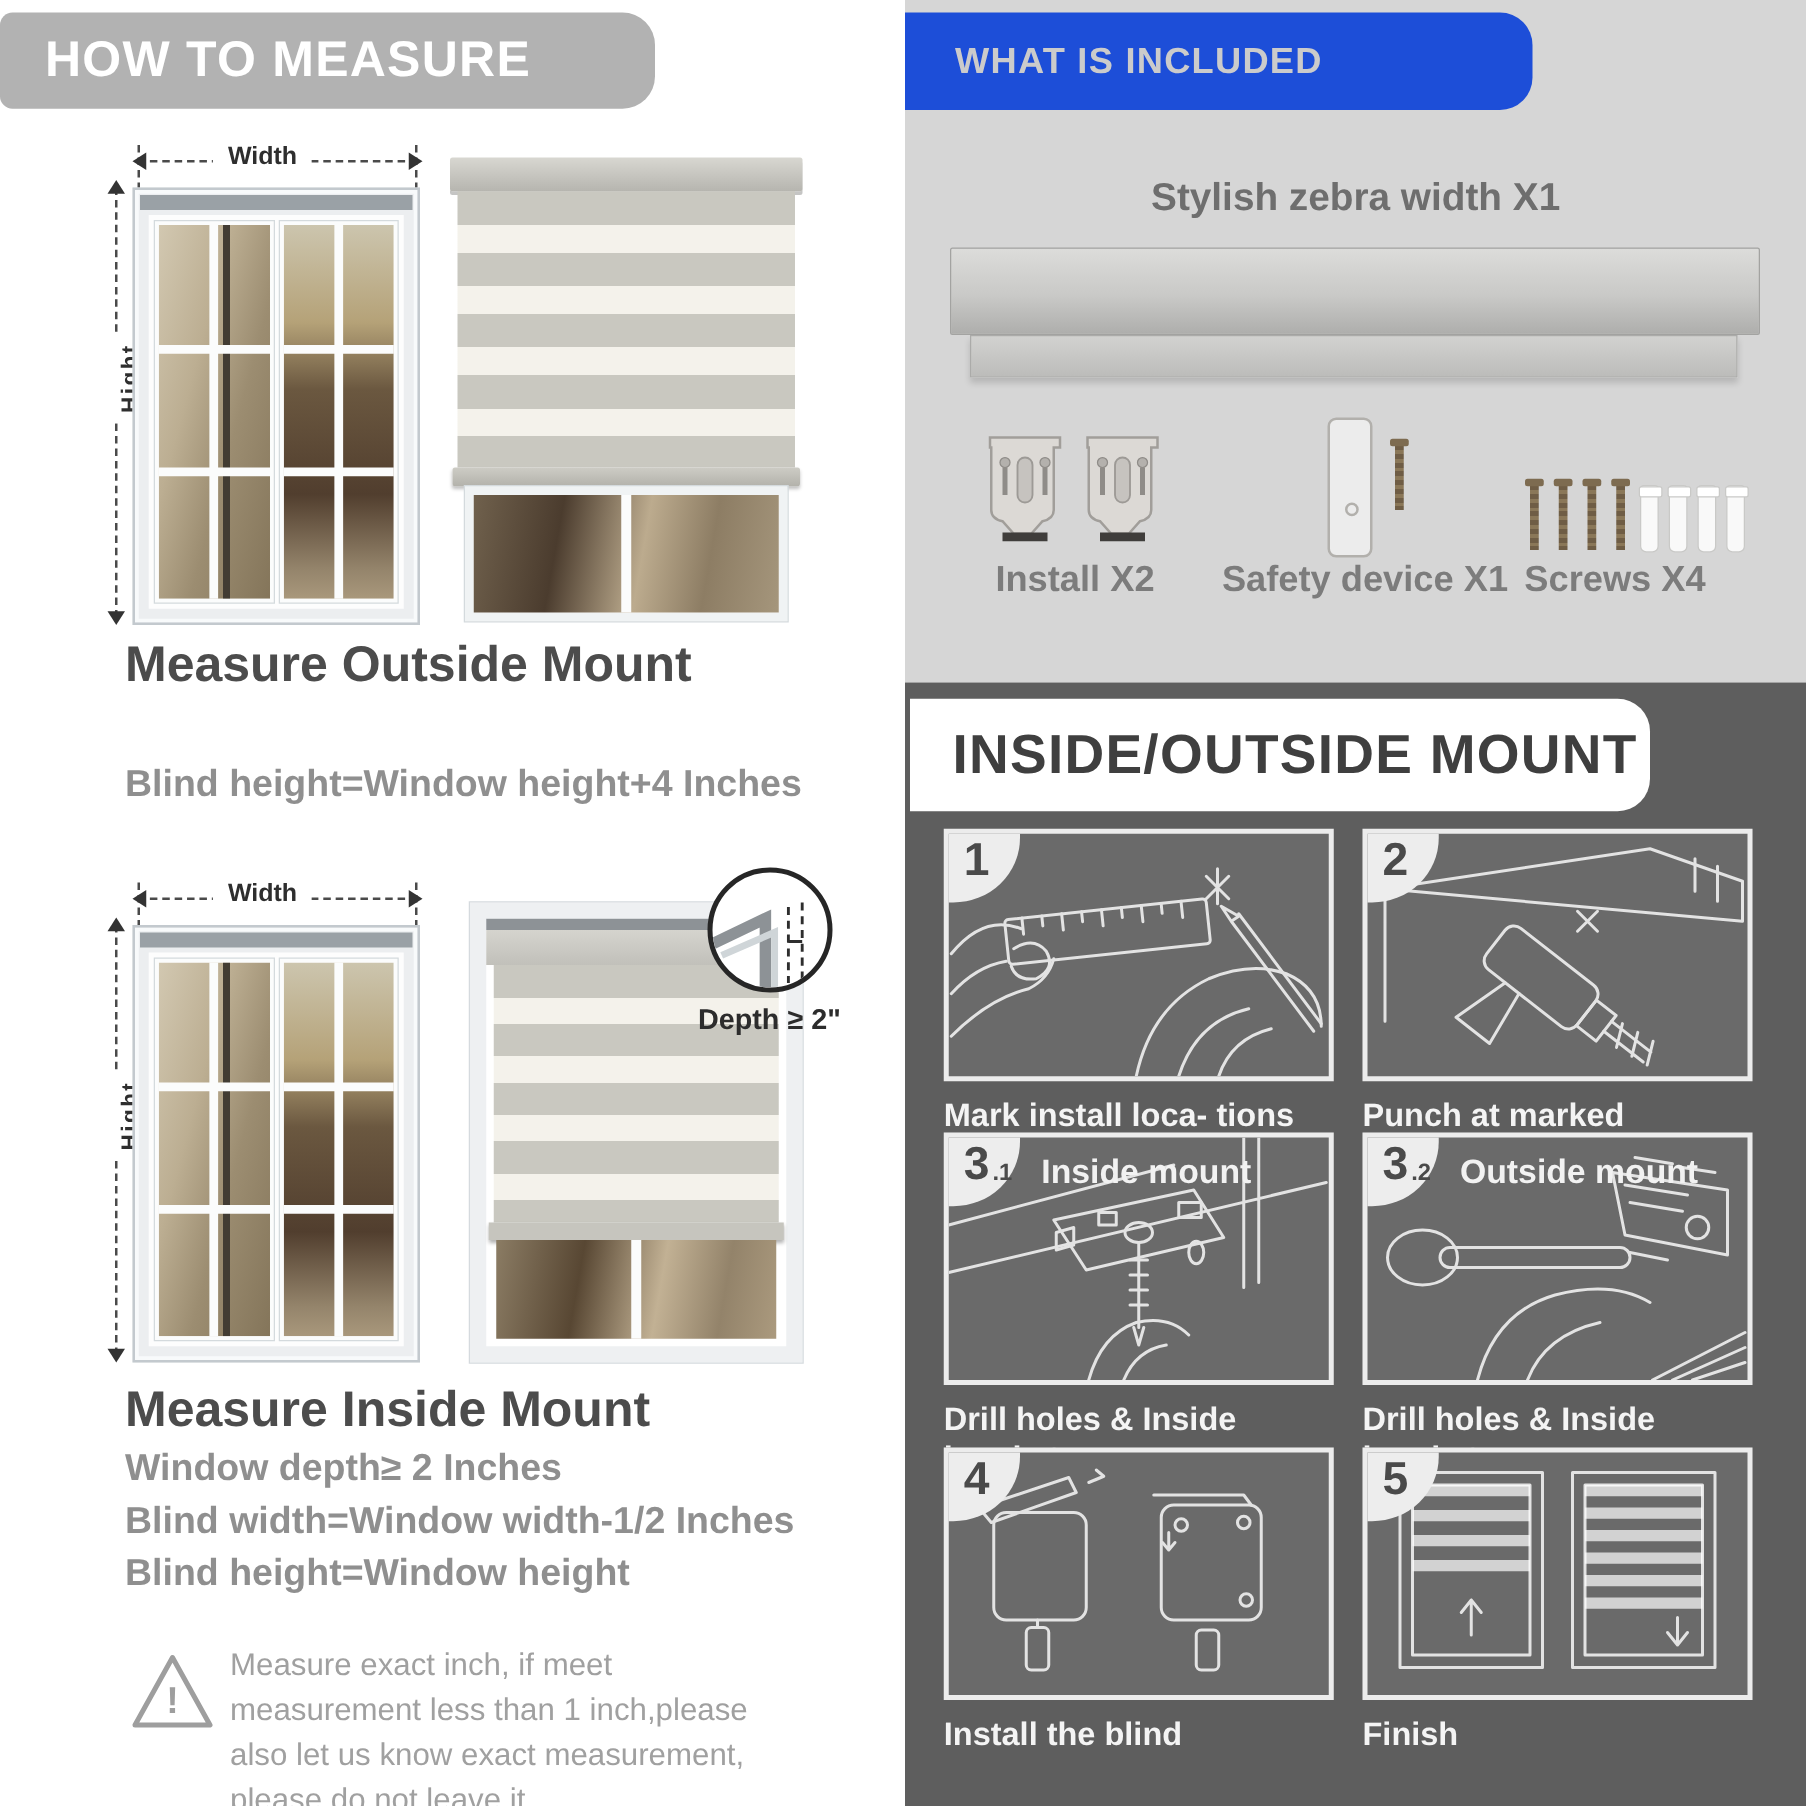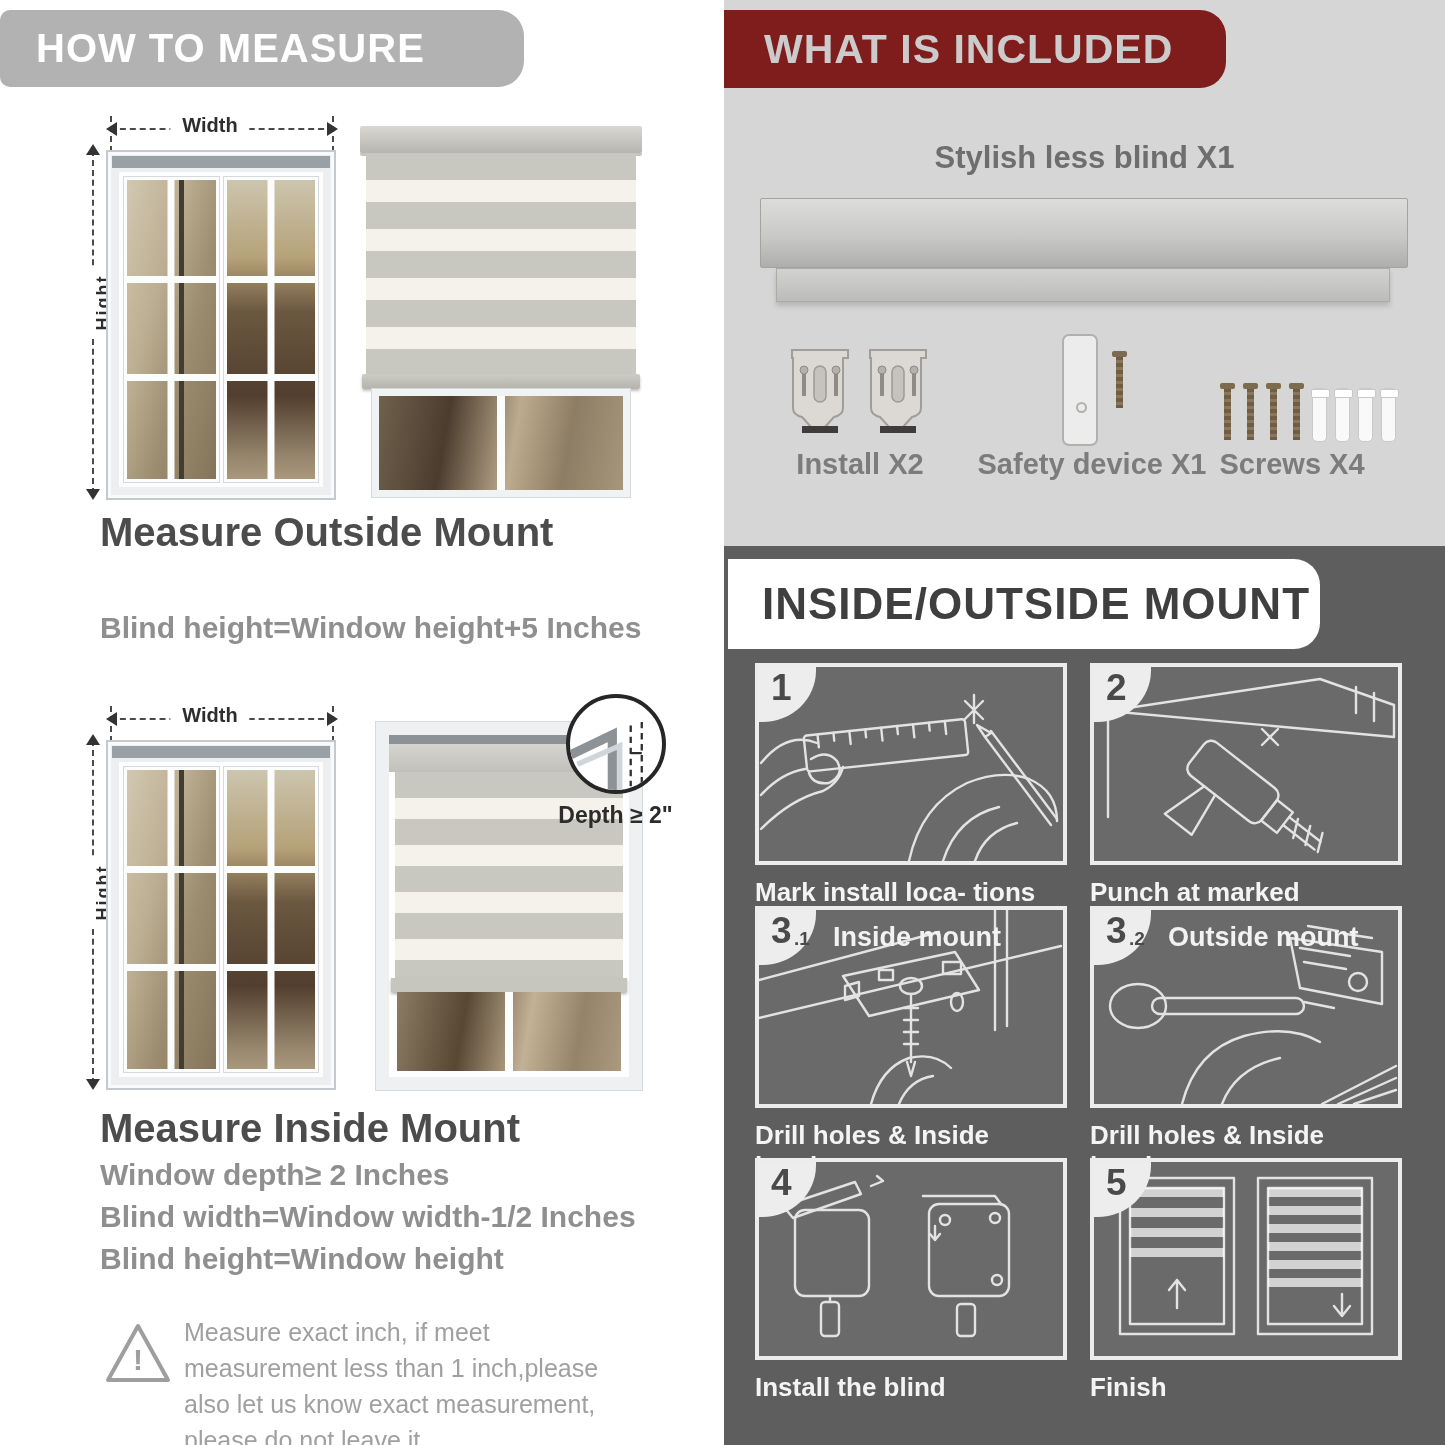--- a/index.html
+++ b/index.html
@@ -74,22 +74,22 @@
   .depth-label { position:absolute; left:548px; top:802px; width:135px; text-align:center;
     font-size:23px; font-weight:bold; color:#2c2c2c; z-index:5; }
 
   .warn-icon { position:absolute; left:102px; top:1320px; width:72px; height:68px; }
   .warn-text { position:absolute; left:184px; top:1314px; width:452px;
     font-size:25px; line-height:36px; color:#a0a0a0; }
 
   
   .right-top { position:absolute; left:724px; top:0; width:721px; height:546px; background:var(--included_bg,#d6d6d6); }
   .included-title-box { position:absolute; left:0; top:10px; width:502px; height:78px;
-    background:#7f1d1d; border-radius:0 26px 26px 0; color:var(--included_title,#cbcbcb);
-    font-size:41px; font-weight:bold; letter-spacing:1px; line-height:78px; padding-left:40px; }
+    background:#1d4ed8; border-radius:0 26px 26px 0; color:var(--included_title,#cbcbcb);
+    font-size:29px; font-weight:bold; letter-spacing:1px; line-height:78px; padding-left:40px; }
   .product-title { position:absolute; left:0; right:0; top:140px; text-align:center;
     font-size:31px; font-weight:bold; color:#6e6e6e; }
   .headrail { position:absolute; left:36px; top:198px; width:648px; height:70px;
     background:linear-gradient(180deg,#dcdcda 0%,#c9c9c7 55%,#aeaeac 100%);
     border:1px solid #a3a3a1; border-radius:2px; }
   .headrail2 { position:absolute; left:52px; top:268px; width:614px; height:34px;
     background:linear-gradient(180deg,#d2d2d0,#bcbcba); border:1px solid #ababa9;
     box-shadow:0 4px 5px rgba(0,0,0,.15); }
   .item-img { position:absolute; }
   .safety-body { position:absolute; left:0; top:0; width:36px; height:112px;
@@ -167,21 +167,21 @@
     <div class="valance"></div>
     <div class="bbody"></div>
     <div class="rail"></div>
     <div class="uw">
       <div class="uw-glass"></div>
         <div class="uw-mull"></div>
     </div>
   </div>
 
   <div class="h2" style="top:510px;">Measure Outside Mount</div>
-  <div class="bodyline" style="top:611px;">Blind height=Window height+5 Inches</div>
+  <div class="bodyline" style="top:611px;">Blind height=Window height+4 Inches</div>
 
   <div class="winfig" style="left:80px; top:700px;">
     <span class="guide-l"></span>
     <span class="guide-r"></span>
     <span class="mline-h"></span>
     <span class="arrow arr-left"></span>
     <span class="arrow arr-right"></span>
     <span class="w-label">Width</span>
     <span class="mline-v"></span>
     <span class="arrow arr-up"></span>
@@ -231,21 +231,21 @@
   <div class="bodyline" style="top:1242px;">Blind height=Window height</div>
 
   <svg class="warn-icon" viewBox="0 0 72 68">
     <path d="M36 6 L66 60 H6 Z" fill="none" stroke="#9e9e9e" stroke-width="4" stroke-linejoin="round"></path>
     <text x="36" y="50" text-anchor="middle" font-size="30" font-weight="bold" fill="#9e9e9e">!</text>
   </svg>
   <div class="warn-text">Measure exact inch, if meet measurement less than 1 inch,please also let us know exact measurement, please do not leave it</div>
 
   <div class="right-top">
     <div class="included-title-box">WHAT IS INCLUDED</div>
-    <div class="product-title">Stylish less blind X1</div>
+    <div class="product-title">Stylish zebra width X1</div>
     <div class="headrail"></div>
     <div class="headrail2"></div>
 
     <svg class="item-img" style="left:64px; top:342px;" width="64" height="98" viewBox="0 0 64 98">
       <path d="M4 8 h56 v8 h-5 v50 q0 7 -9 9 l-9 10 h-14 l-9 -10 q-9 -2 -9 -9 V16 h-1 z" fill="#dcd9d5" stroke="#a19e9a" stroke-width="2"></path>
       <rect x="26" y="24" width="12" height="36" rx="6" fill="#c6c3bf" stroke="#9d9a96" stroke-width="1.5"></rect>
       <circle cx="16" cy="28" r="4" fill="#b4b1ad" stroke="#8f8c88"></circle>
       <circle cx="48" cy="28" r="4" fill="#b4b1ad" stroke="#8f8c88"></circle>
       <path d="M16 32 v22 M48 32 v22" stroke="#8f8c88" stroke-width="4"></path>
       <rect x="14" y="84" width="36" height="7" fill="#3f3d3b"></rect>

